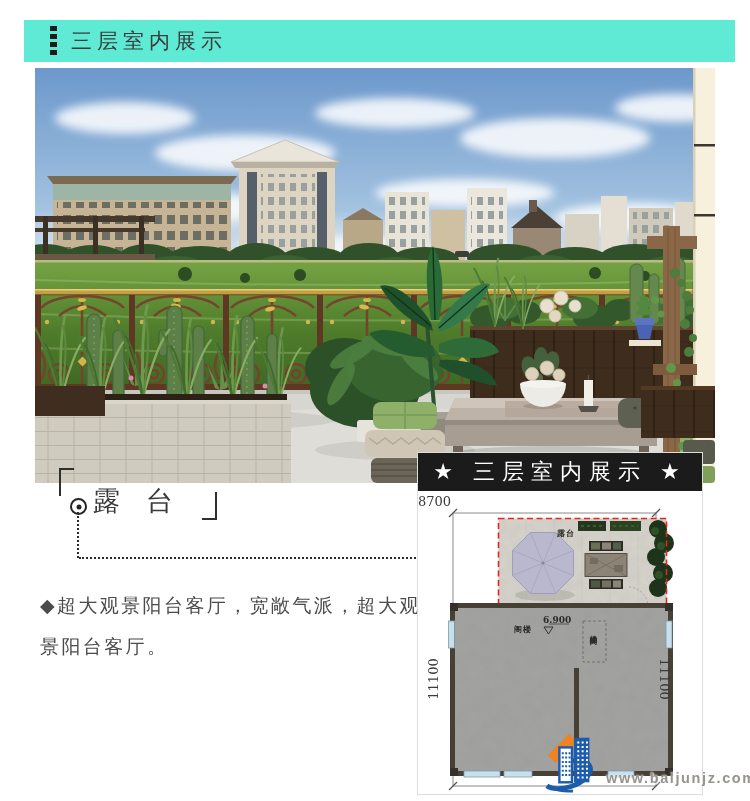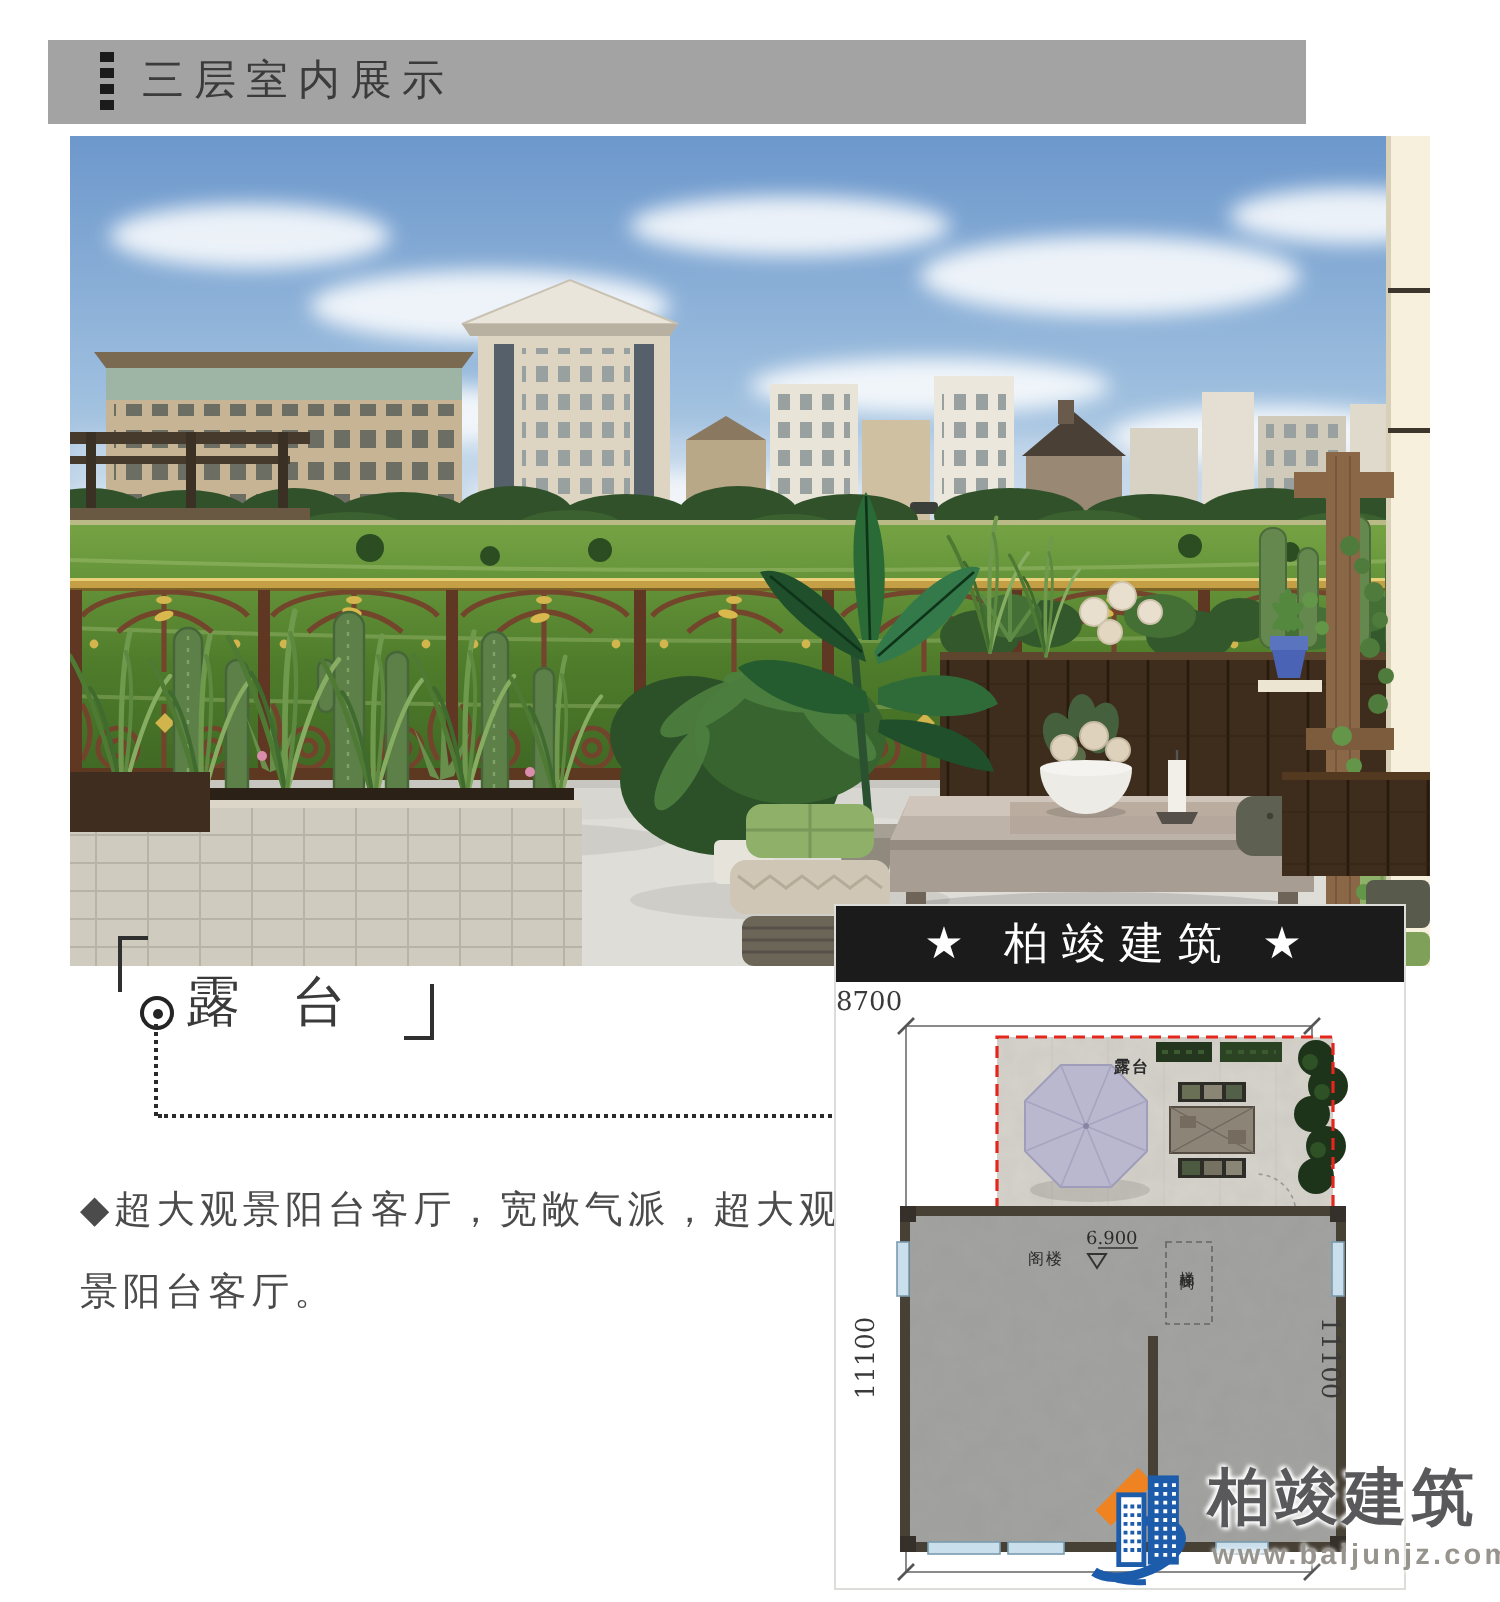--- a/index.html
+++ b/index.html
@@ -1,21 +1,21 @@
 <!DOCTYPE html>
 <html><head>
 <meta charset="utf-8">
 <style>
   html,body{margin:0;padding:0;background:#ffffff;}
   #page{position:relative;width:750px;height:801px;background:#ffffff;overflow:hidden;
         font-family:"Liberation Sans","DejaVu Sans",sans-serif;}
   .abs{position:absolute;}
 
   
-  .header-band{left:24px;top:20px;width:629px;height:42px;background:#a3a3a3;}
+  .header-band{left:24px;top:20px;width:711px;height:42px;background:#5eead4;}
   .header-dash{left:26px;top:6px;width:7px;height:31px;
      background:repeating-linear-gradient(180deg,#1b1b1b 0 5px,rgba(0,0,0,0) 5px 8px);}
   .page-title{left:47px;top:0;height:42px;line-height:42px;font-size:21px;color:#3b3b3b;
      letter-spacing:5px;font-weight:500;}
 
   
   .photo{left:35px;top:68px;width:680px;height:415px;overflow:hidden;background:#9dbede;}
 
   
   .br-l{left:59px;top:468px;width:13px;height:26px;border-left:2px solid #2f2f2f;border-top:2px solid #2f2f2f;}
@@ -37,21 +37,21 @@
   .fp{left:417px;top:452px;width:286px;height:343px;background:#ffffff;border:1px solid #dcdcd8;
       box-sizing:border-box;}
   .fp-title{left:0;top:0;width:284px;height:38px;background:#1b1b1b;color:#ffffff;text-align:center;
       line-height:38px;font-size:22px;letter-spacing:7px;white-space:nowrap;}
   .fp-svg{left:0;top:38px;}
   .fp-dim{font-family:"DejaVu Serif","Liberation Serif",serif;color:#3a3a3a;font-size:13px;}
   .dim-top{left:0;top:41px;width:284px;}
   .vdim{width:56px;height:14px;text-align:center;}
   .dim-left{left:-13px;top:219px;transform:rotate(-90deg);}
   .dim-right{left:219px;top:219px;transform:rotate(90deg);}
-  .fp-small{color:#2b2b2b;white-space:nowrap;}
+  .fp-small{color:#2b2b2b;white-space:nowrap;font-weight:bold;}
   .lab-terrace{left:139px;top:75px;font-size:8px;letter-spacing:1px;font-weight:bold;}
   .lab-attic{left:96px;top:171px;font-size:8px;letter-spacing:1px;}
   .lab-elev{left:125px;top:162px;font-size:9px;font-family:"DejaVu Serif","Liberation Serif",serif;}
   .lab-stair{left:171px;top:176px;font-size:7.5px;writing-mode:vertical-rl;text-orientation:upright;
       letter-spacing:1px;line-height:9px;}
 
   
   .logo{left:540px;top:726px;width:208px;height:72px;}
   .logo-name{left:64px;top:2px;font-size:31px;font-weight:bold;color:#59595b;letter-spacing:3px;
      white-space:nowrap;
@@ -476,21 +476,21 @@
   <div class="abs callout-label">露台</div>
   <div class="abs br-r"></div>
   <div class="abs bull bull-start"></div>
   <div class="abs lead-v"></div>
   <div class="abs lead-h"></div>
   <div class="abs bull bull-end"></div>
 
   <div class="abs desc">◆超大观景阳台客厅，宽敞气派，超大观景阳台客厅。</div>
 
   <div class="abs fp">
-    <div class="abs fp-title">★ 柏竣建筑 ★</div>
+    <div class="abs fp-title">★ 三层室内展示 ★</div>
 
     <svg class="abs fp-svg" width="284" height="304" viewBox="0 0 284 304">
       <defs>
         <filter id="fpn" x="0" y="0" width="100%" height="100%">
           <feTurbulence type="fractalNoise" baseFrequency="0.08" numOctaves="4" seed="5"></feTurbulence>
           <feColorMatrix type="matrix" values="0 0 0 0 0.32  0 0 0 0 0.32  0 0 0 0 0.31  0 0 0 0.55 0"></feColorMatrix>
         </filter>
         <filter id="fpn2" x="0" y="0" width="100%" height="100%">
           <feTurbulence type="fractalNoise" baseFrequency="0.09" numOctaves="3" seed="9"></feTurbulence>
           <feColorMatrix type="matrix" values="0 0 0 0 0.45  0 0 0 0 0.44  0 0 0 0 0.42  0 0 0 0.3 0"></feColorMatrix>
@@ -601,17 +601,16 @@
   <div class="abs logo">
     <svg class="abs" width="62" height="68" viewBox="0 0 64 70">
       <polygon points="8,30 30,8 38,16 16,38" fill="#ef8322"></polygon>
       <ellipse cx="28" cy="50" rx="25" ry="13" fill="none" stroke="#1c5cab" stroke-width="5" stroke-dasharray="68 40" stroke-dashoffset="12" transform="rotate(-18 28 50)"></ellipse>
       <rect x="20" y="22" width="13" height="36" fill="#ffffff" stroke="#1c5cab" stroke-width="2.5"></rect>
       <path d="M23.5,27 V53 M27,27 V53 M30.5,27 V53" stroke="#1c5cab" stroke-width="2" stroke-dasharray="2,2.5"></path>
       <rect x="35" y="12" width="16" height="46" fill="#1c5cab"></rect>
       <path d="M39.5,16 V54 M44,16 V54 M48.5,16 V54" stroke="#ffffff" stroke-width="2" stroke-dasharray="2,2.5"></path>
       <path d="M10,62 q10,6 24,5" stroke="#1c5cab" stroke-width="3" fill="none"></path>
     </svg>
-    <div class="abs logo-name">柏竣建筑</div>
     <div class="abs logo-site">www.baijunjz.com</div>
   </div>
 
 </div>
 
 </body></html>

